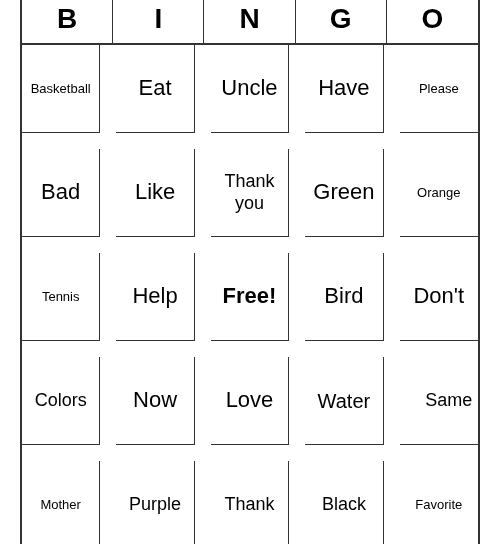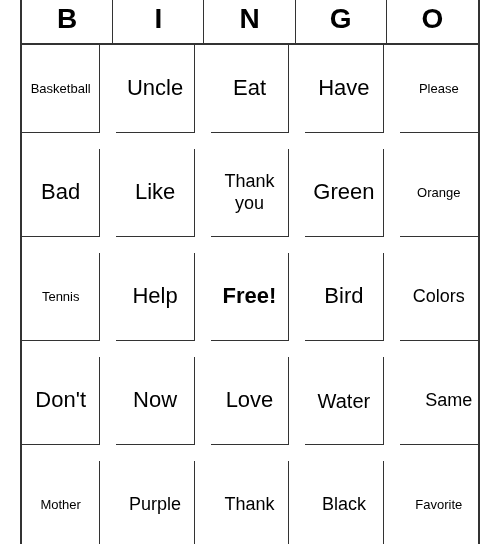--- a/index.html
+++ b/index.html
@@ -77,24 +77,24 @@
       <div class="header-cell">I</div>
       <div class="header-cell">N</div>
       <div class="header-cell">G</div>
       <div class="header-cell">O</div>
     </div>
   <div class="bingo-grid">
   <div class="bingo-cell">
         <span style="font-size: 13px; line-height: 1.2; text-align: center;">Basketball</span>
       </div>
       <div class="bingo-cell">
-        <span style="font-size: 22px; line-height: 1.2; text-align: center;">Uncle</span>
+        <span style="font-size: 22px; line-height: 1.2; text-align: center;">Eat</span>
       </div>
       <div class="bingo-cell">
-        <span style="font-size: 22px; line-height: 1.2; text-align: center;">Eat</span>
+        <span style="font-size: 22px; line-height: 1.2; text-align: center;">Uncle</span>
       </div>
       <div class="bingo-cell">
         <span style="font-size: 22px; line-height: 1.2; text-align: center;">Have</span>
       </div>
       <div class="bingo-cell">
         <span style="font-size: 13px; line-height: 1.2; text-align: center;">Please</span>
       </div>
       <div class="bingo-cell">
         <span style="font-size: 22px; line-height: 1.2; text-align: center;">Bad</span>
       </div>
@@ -116,24 +116,24 @@
       <div class="bingo-cell">
         <span style="font-size: 22px; line-height: 1.2; text-align: center;">Help</span>
       </div>
       <div class="bingo-cell">
         <span style="font-size: 22px; line-height: 1.2; text-align: center; font-weight: bold;">Free!</span>
       </div>
       <div class="bingo-cell">
         <span style="font-size: 22px; line-height: 1.2; text-align: center;">Bird</span>
       </div>
       <div class="bingo-cell">
-        <span style="font-size: 18px; line-height: 1.2; text-align: center;">Colors</span>
+        <span style="font-size: 22px; line-height: 1.2; text-align: center;">Don't</span>
       </div>
       <div class="bingo-cell">
-        <span style="font-size: 22px; line-height: 1.2; text-align: center;">Don't</span>
+        <span style="font-size: 18px; line-height: 1.2; text-align: center;">Colors</span>
       </div>
       <div class="bingo-cell">
         <span style="font-size: 22px; line-height: 1.2; text-align: center;">Now</span>
       </div>
       <div class="bingo-cell">
         <span style="font-size: 22px; line-height: 1.2; text-align: center;">Love</span>
       </div>
       <div class="bingo-cell">
         <span style="font-size: 20px; line-height: 1.2; text-align: center;">Water</span>
       </div>

